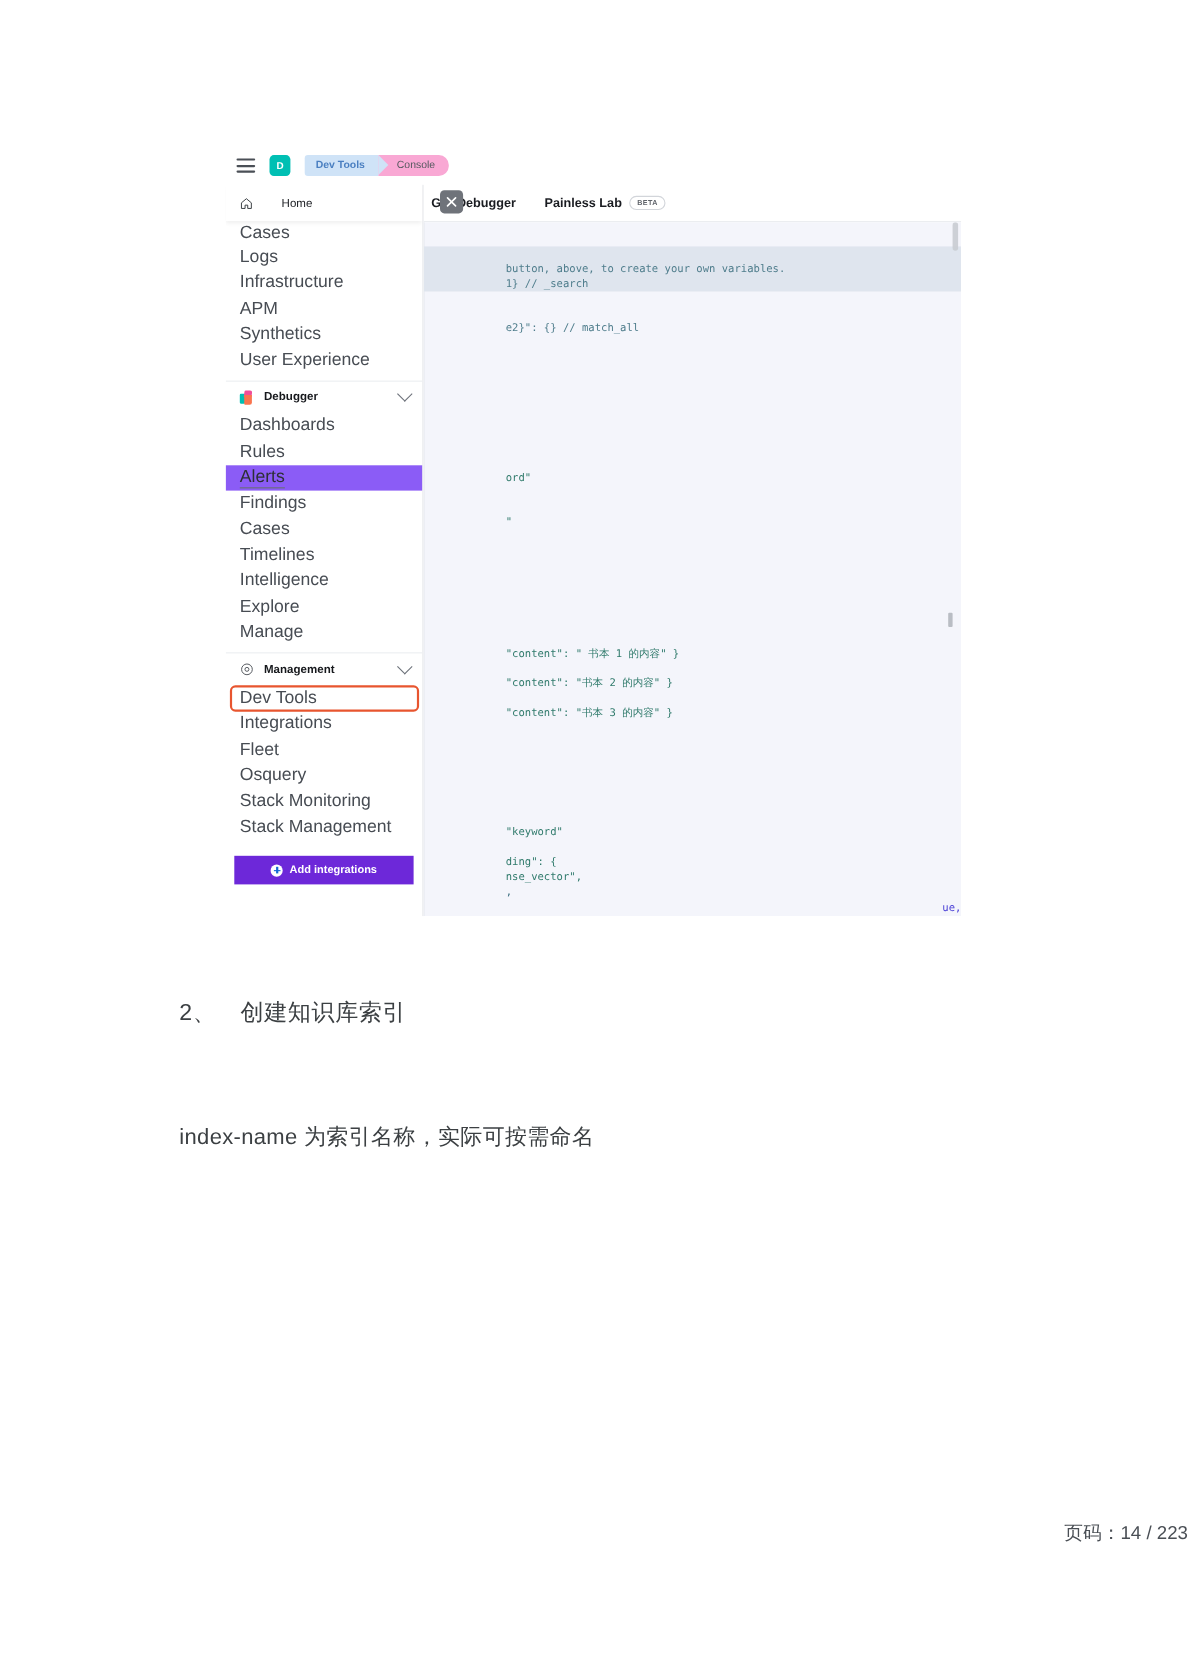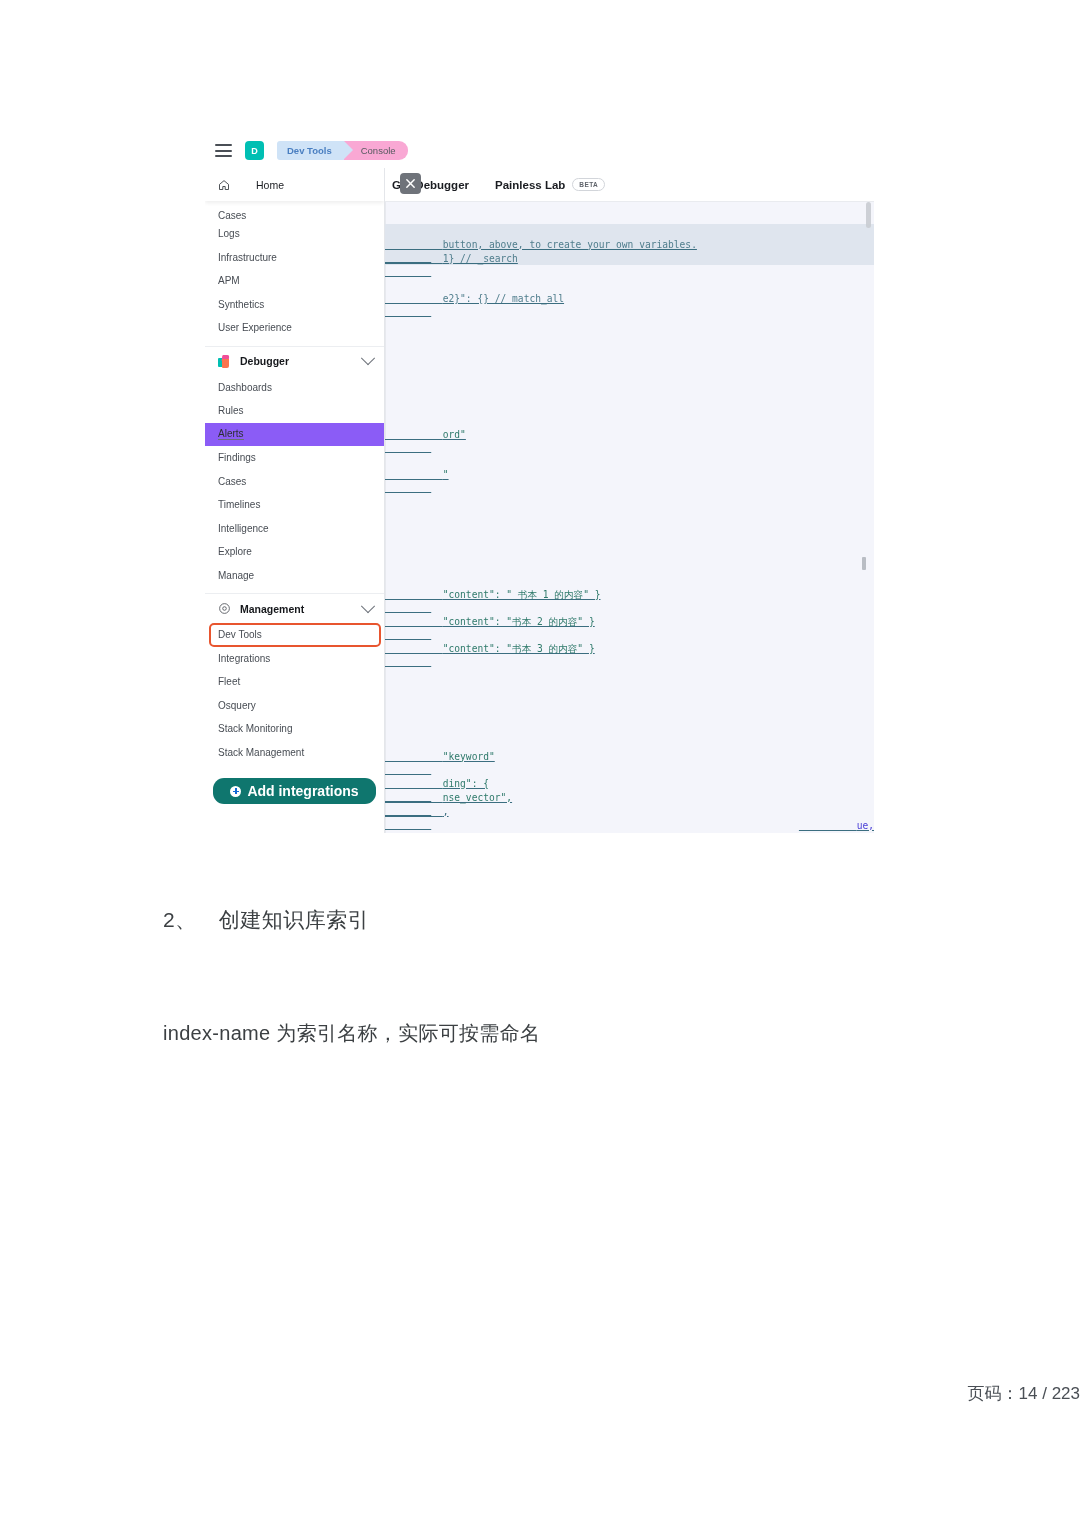--- a/index.html
+++ b/index.html
@@ -144,21 +144,21 @@
     left: 0; top: 33px;
     width: 179px;
     height: 632px;
   }
   .nav-link {
     height: 23.5px;
     display: flex;
     align-items: center;
     padding-left: 13px;
     box-sizing: border-box;
-    font-size: 10px;
+    font-size: 16px;
     color: #474c53;
     white-space: nowrap;
   }
   .nav-link.clipped { margin-top: -5px; height: 26px; align-items: flex-end; padding-bottom: 1px; }
   .nav-link.active {
     background: #8b5cf6;
   }
   .nav-link.active .txt {
     border-bottom: 1px solid #6a6f76;
     color: #2c2f33;
@@ -205,25 +205,25 @@
   .add-integrations-wrap {
     position: absolute;
     left: 0;
     width: 179px;
     padding: 0 8px;
     box-sizing: border-box;
   }
   .add-integrations {
     width: 100%;
     height: 26px;
-    background: #0f766e;
+    background: #6d28d9;
     color: #ffffff;
     border: none;
-    border-radius: 11px;
-    font-size: 14px;
+    border-radius: 0;
+    font-size: 10px;
     font-weight: bold;
     font-family: inherit;
     display: flex;
     align-items: center;
     justify-content: center;
     gap: 6px;
     cursor: pointer;
   }
   .plus-circle {
     width: 11px; height: 11px;
@@ -305,23 +305,22 @@
     font-size: 9.6px;
     line-height: 13.6px;
     color: #3b6e80;
     overflow: hidden;
   }
   .code-line {
     position: absolute;
     left: 0;
     width: 489px;
     white-space: pre;
-    padding-left: 0px;
-    box-sizing: border-box;
-    text-decoration: underline;
+    padding-left: 17px;
+    box-sizing: border-box;
   }
   .code-line.hl { background: #dfe5ee; }
   .tok-cmt  { color: #4f7d8c; }
   .tok-str  { color: #2f7a6b; }
   .tok-blue { color: #4a3fd6; }
   .tok-plain{ color: #3b6e80; }
 
   .v-scroll-thumb {
     position: absolute;
     right: 3px; top: 0px;

